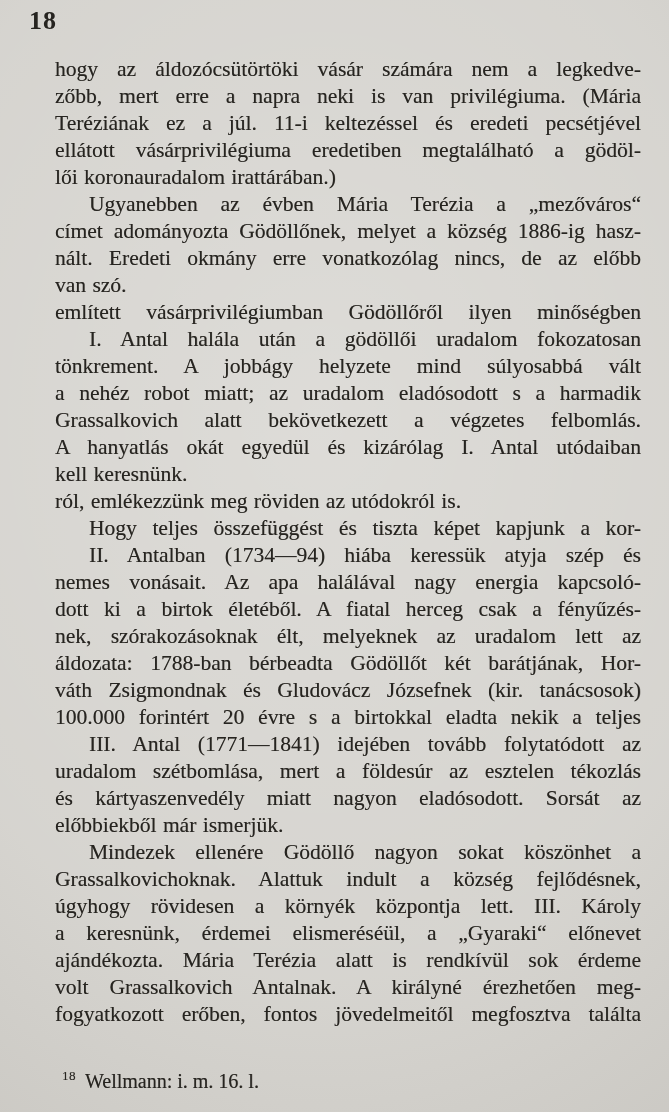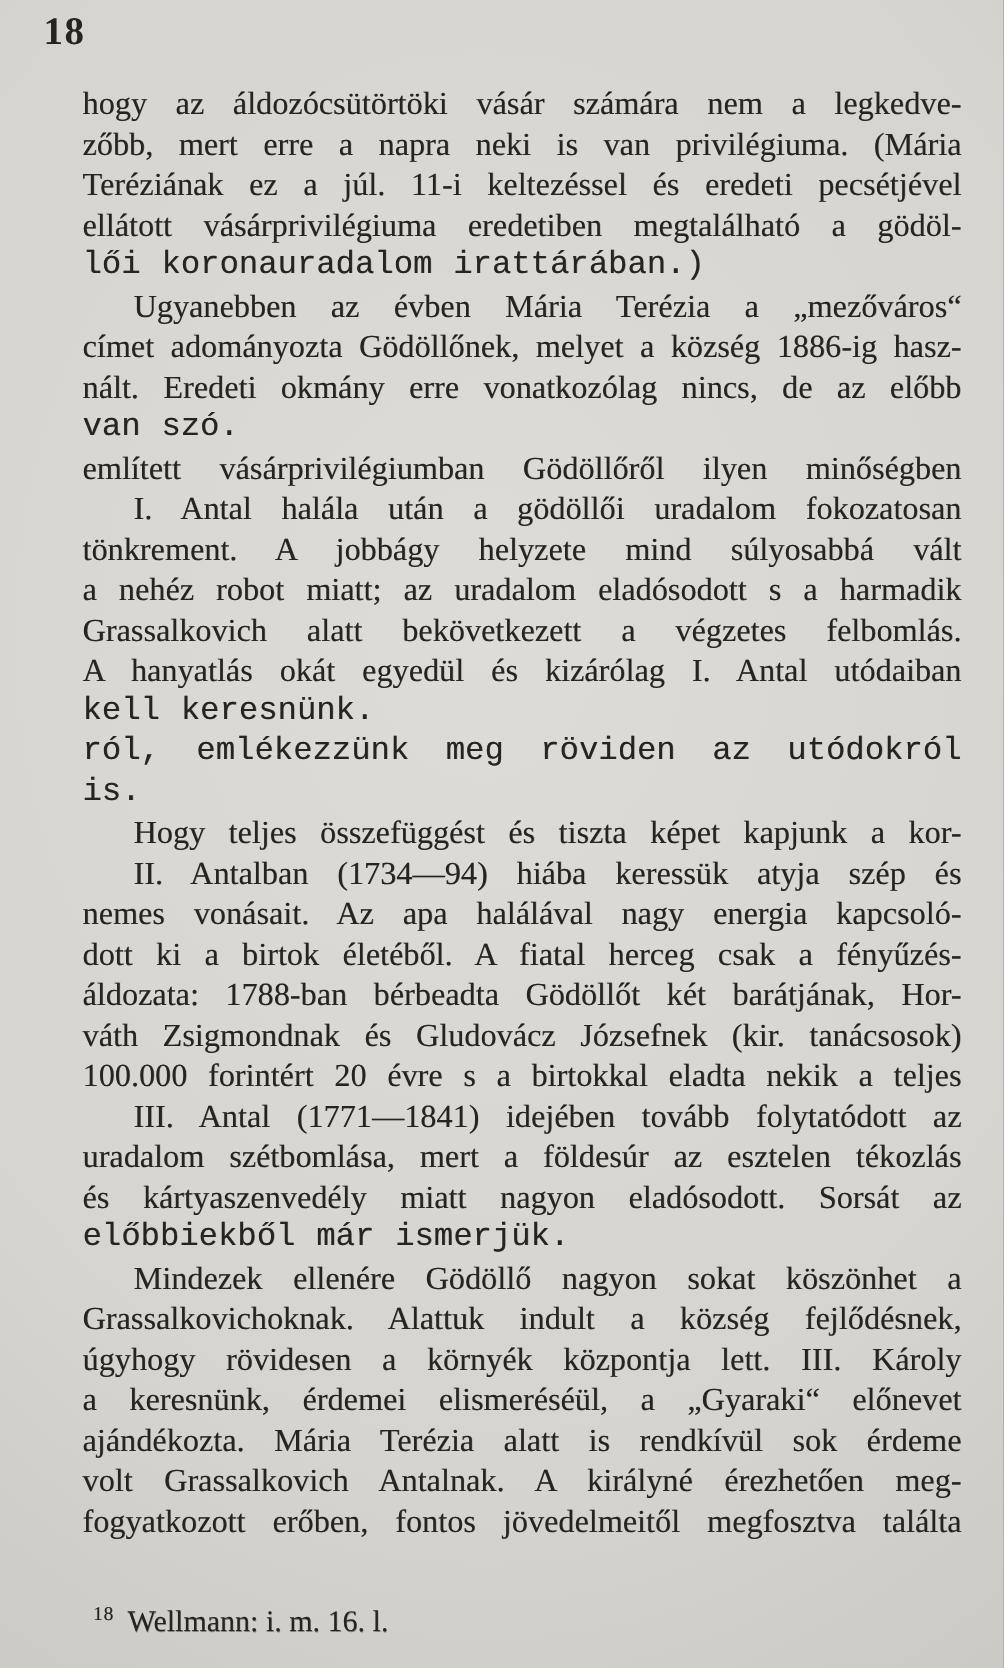--- a/index.html
+++ b/index.html
@@ -35,21 +35,21 @@
     line-height: 27px;
     word-spacing: 1px;
     text-shadow: 0.3px 0.3px 0.4px rgba(45,40,32,0.45);
   }
   .paragraph { margin: 0; }
   .line {
     text-align: justify;
     text-align-last: justify;
     white-space: normal;
   }
-  .line.last { text-align-last: left; font-family: Liberation Mono, monospace; }
+  .line.last { text-align-last: left; }
   .line.indent { text-indent: 34px; }
   .footnote {
     position: absolute;
     left: 55px;
     top: 1063px;
     width: 586px;
     font-size: 20px;
     line-height: 26px;
     text-indent: 7px;
     text-shadow: 0.3px 0.3px 0.4px rgba(45,40,32,0.45);
@@ -90,20 +90,21 @@
         <div class="line last">kell keresnünk.</div>
       </div>
       <div class="paragraph">
         <div class="line last">ról, emlékezzünk meg röviden az utódokról is.</div>
         <div class="line indent">Hogy teljes összefüggést és tiszta képet kapjunk a kor-</div>
       </div>
       <div class="paragraph">
         <div class="line indent">II. Antalban (1734—94) hiába keressük atyja szép és</div>
         <div class="line">nemes vonásait. Az apa halálával nagy energia kapcsoló-</div>
         <div class="line">dott ki a birtok életéből. A fiatal herceg csak a fényűzés-</div>
+        <div class="line">nek, szórakozásoknak élt, melyeknek az uradalom lett az</div>
         <div class="line">áldozata: 1788-ban bérbeadta Gödöllőt két barátjának, Hor-</div>
         <div class="line">váth Zsigmondnak és Gludovácz Józsefnek (kir. tanácsosok)</div>
         <div class="line">100.000 forintért 20 évre s a birtokkal eladta nekik a teljes</div>
       </div>
       <div class="paragraph">
         <div class="line indent">III. Antal (1771—1841) idejében tovább folytatódott az</div>
         <div class="line">uradalom szétbomlása, mert a földesúr az esztelen tékozlás</div>
         <div class="line">és kártyaszenvedély miatt nagyon eladósodott. Sorsát az</div>
         <div class="line last">előbbiekből már ismerjük.</div>
       </div>

